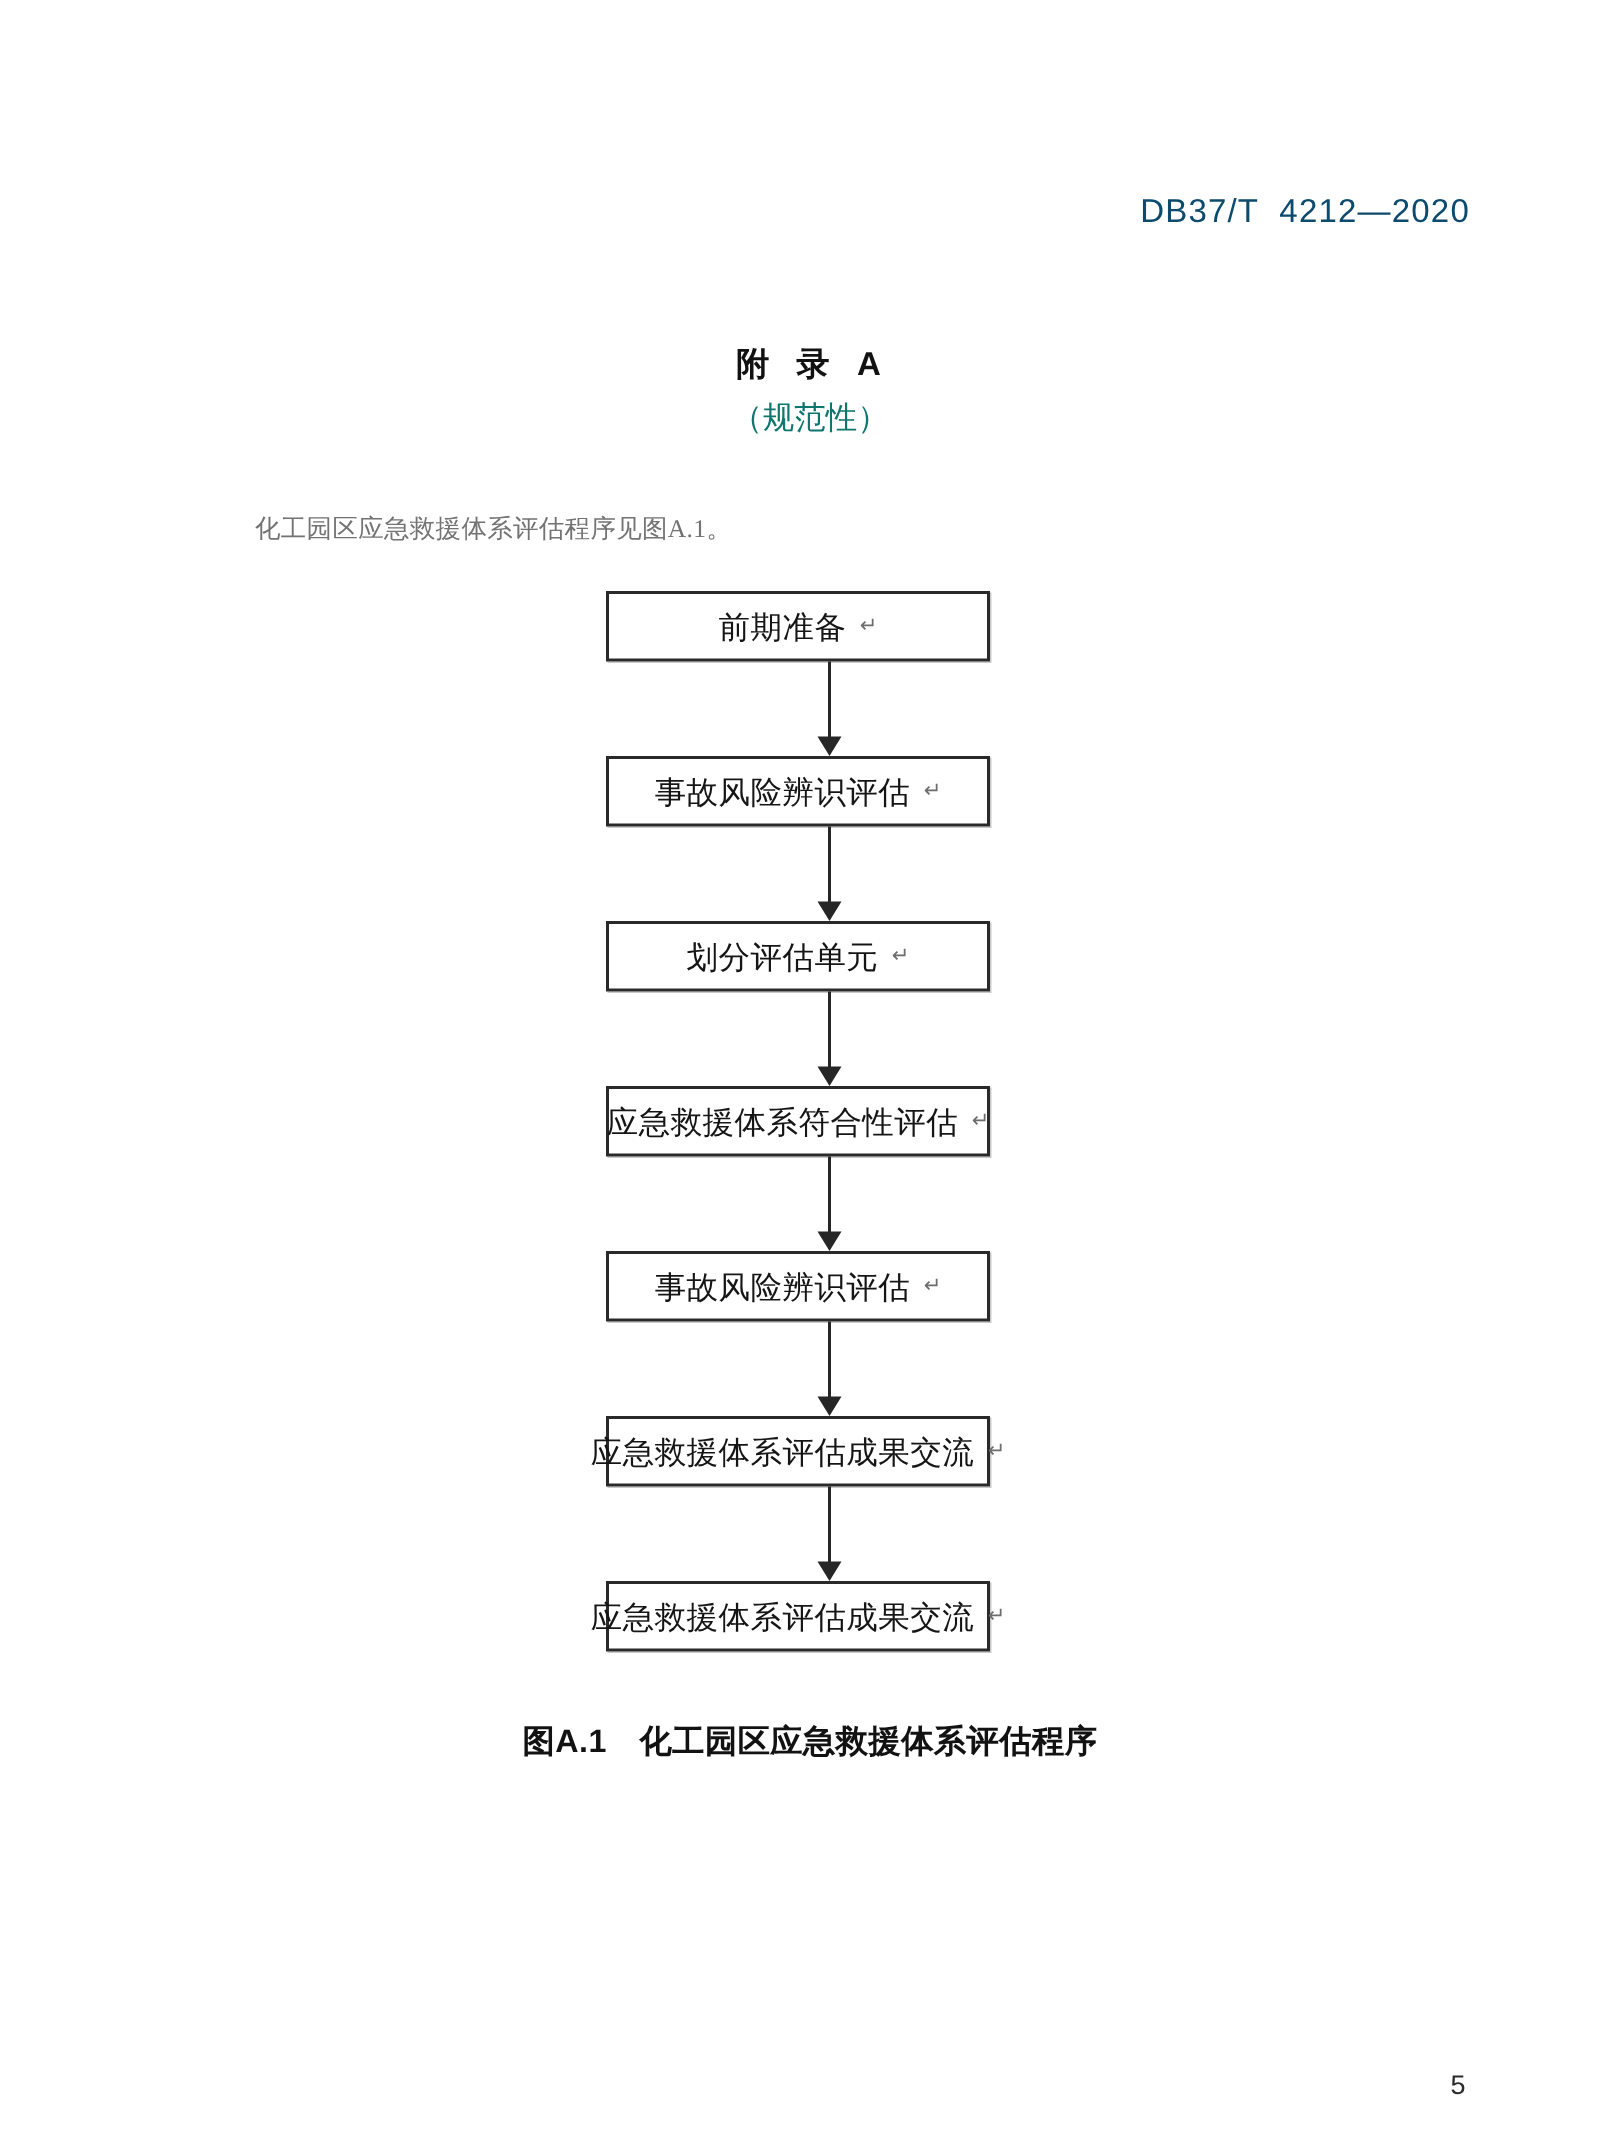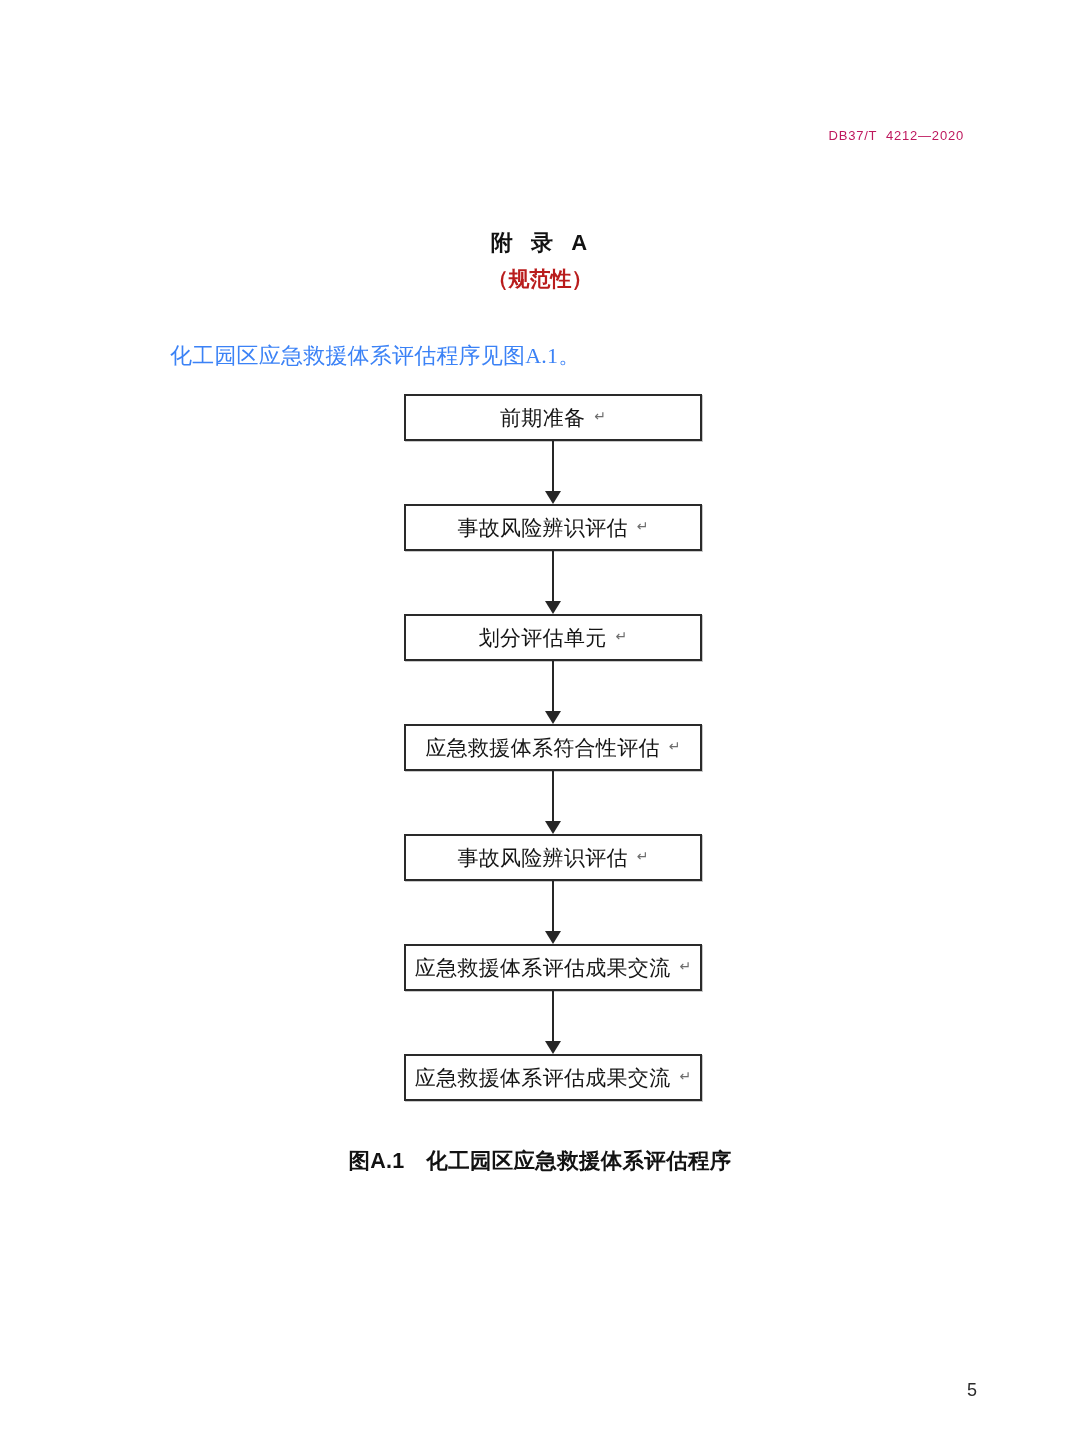--- a/index.html
+++ b/index.html
@@ -14,25 +14,25 @@
     position: relative;
     font-family: "Liberation Serif", serif;
     color: #1a1a1a;
     overflow: hidden;
   }
 
   
   .page-header {
     position: absolute;
     top: 128px;
-    right: 116px;
-    font-family: "Liberation Sans", sans-serif;
-    font-size: 13px;
+    right: 100px;
+    font-family: "Liberation Sans", sans-serif;
+    font-size: 22px;
     letter-spacing: 0.8px;
-    color: #be185d;
+    color: #0c4a6e;
     white-space: pre;
   }
 
   
   .annex-title-block {
     position: absolute;
     top: 232px;
     left: 0;
     width: 1080px;
     text-align: center;
@@ -42,58 +42,58 @@
     font-weight: bold;
     font-size: 22px;
     letter-spacing: 2px;
     color: #121212;
     white-space: pre;
     line-height: 1.0;
   }
   .annex-kind {
     margin-top: 14px;
     font-family: "Liberation Sans", sans-serif;
-    font-weight: bold;
+    font-weight: normal;
     font-size: 21px;
-    color: #b91c1c;
+    color: #0f766e;
     line-height: 1.0;
   }
   .annex-name {
     margin-top: 13px;
     font-family: "Liberation Sans", sans-serif;
     font-weight: bold;
     font-size: 21.5px;
     letter-spacing: 0.4px;
     color: #121212;
     line-height: 1.0;
   }
 
   
   .intro-paragraph {
     position: absolute;
     top: 341px;
     left: 170px;
     font-family: "Liberation Serif", serif;
-    font-size: 22px;
+    font-size: 17px;
     letter-spacing: 0.2px;
-    color: #3b82f6;
+    color: #737373;
     white-space: pre;
   }
 
   
   .flowchart {
     position: absolute;
     top: 394px;
     left: 404px;
     width: 298px;
   }
   .flow-node {
     position: relative;
     box-sizing: border-box;
-    width: 298px;
+    width: 256px;
     height: 47px;
     border: 2px solid #2a2a2a;
     background: #ffffff;
     display: flex;
     align-items: center;
     justify-content: center;
     box-shadow: 1px 1px 0 #c9c9c9;
   }
   .flow-node-label {
     font-family: "Liberation Sans", sans-serif;

